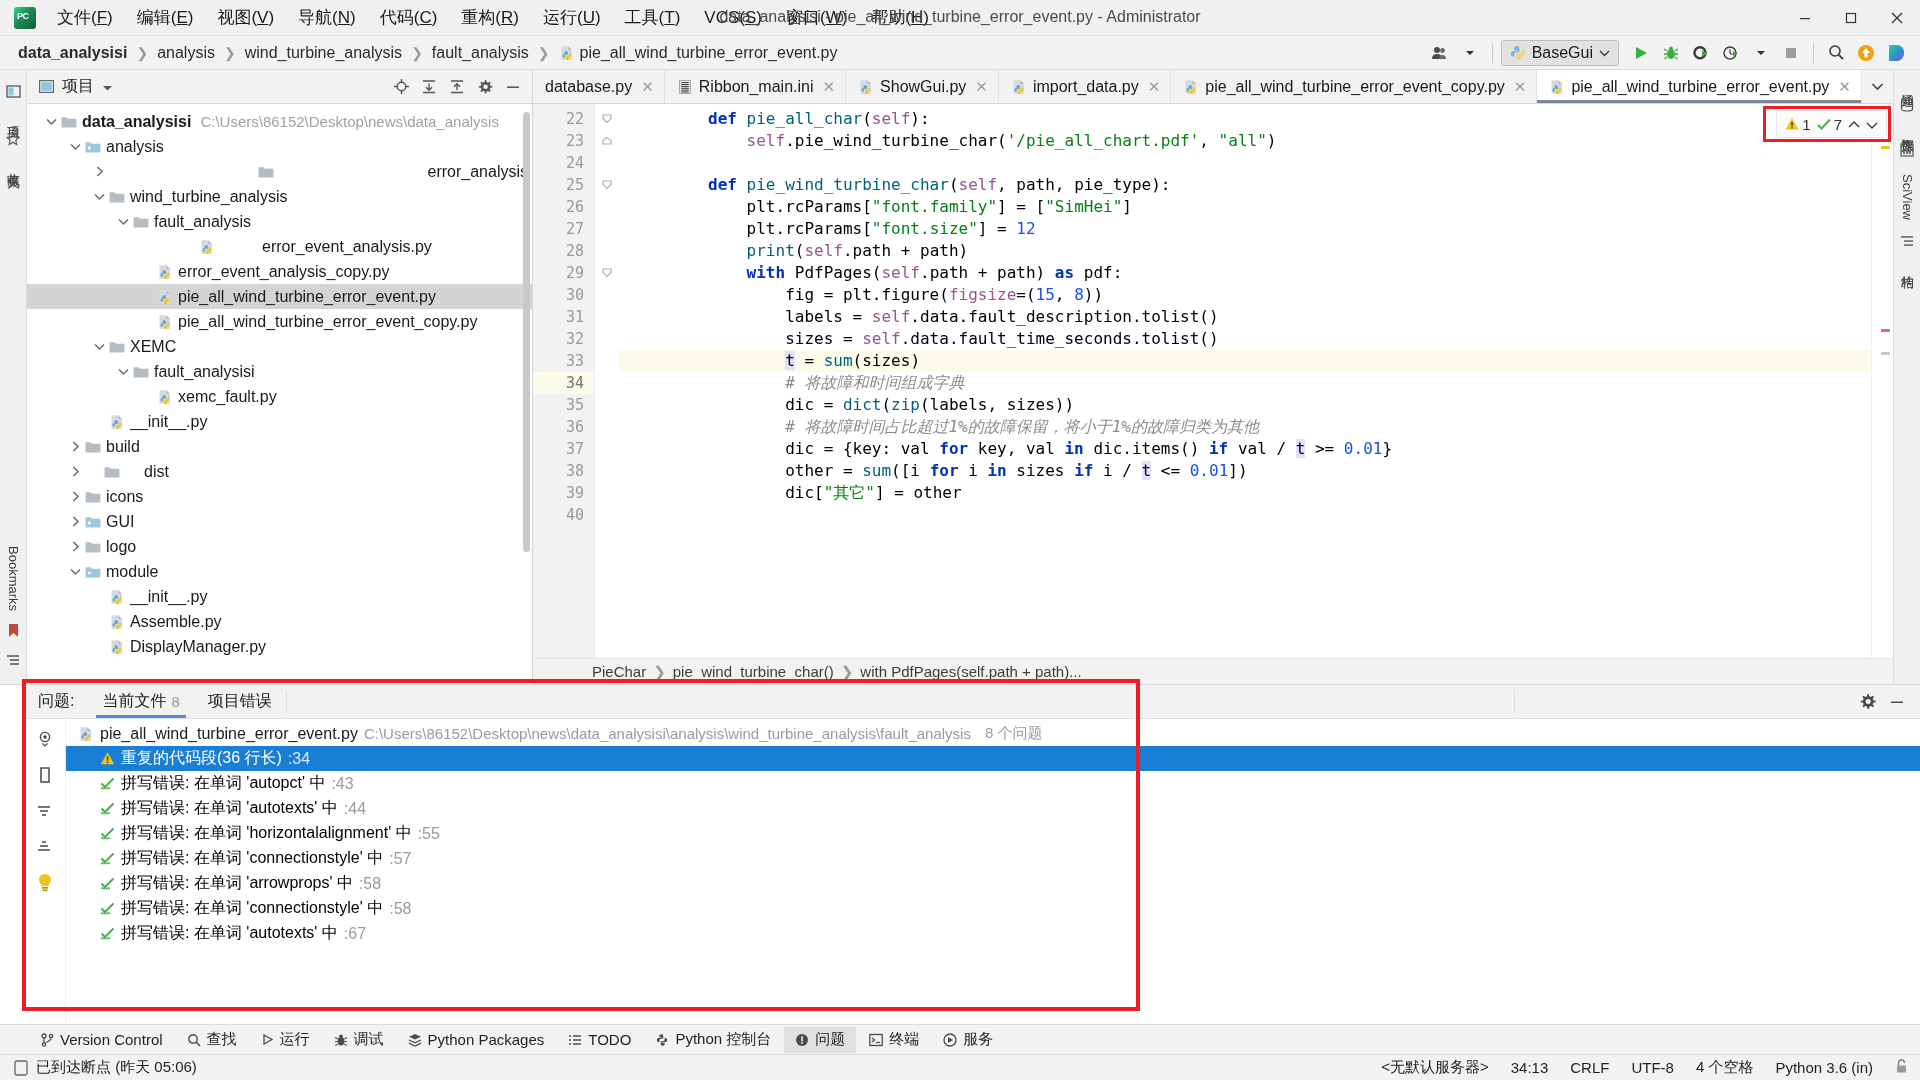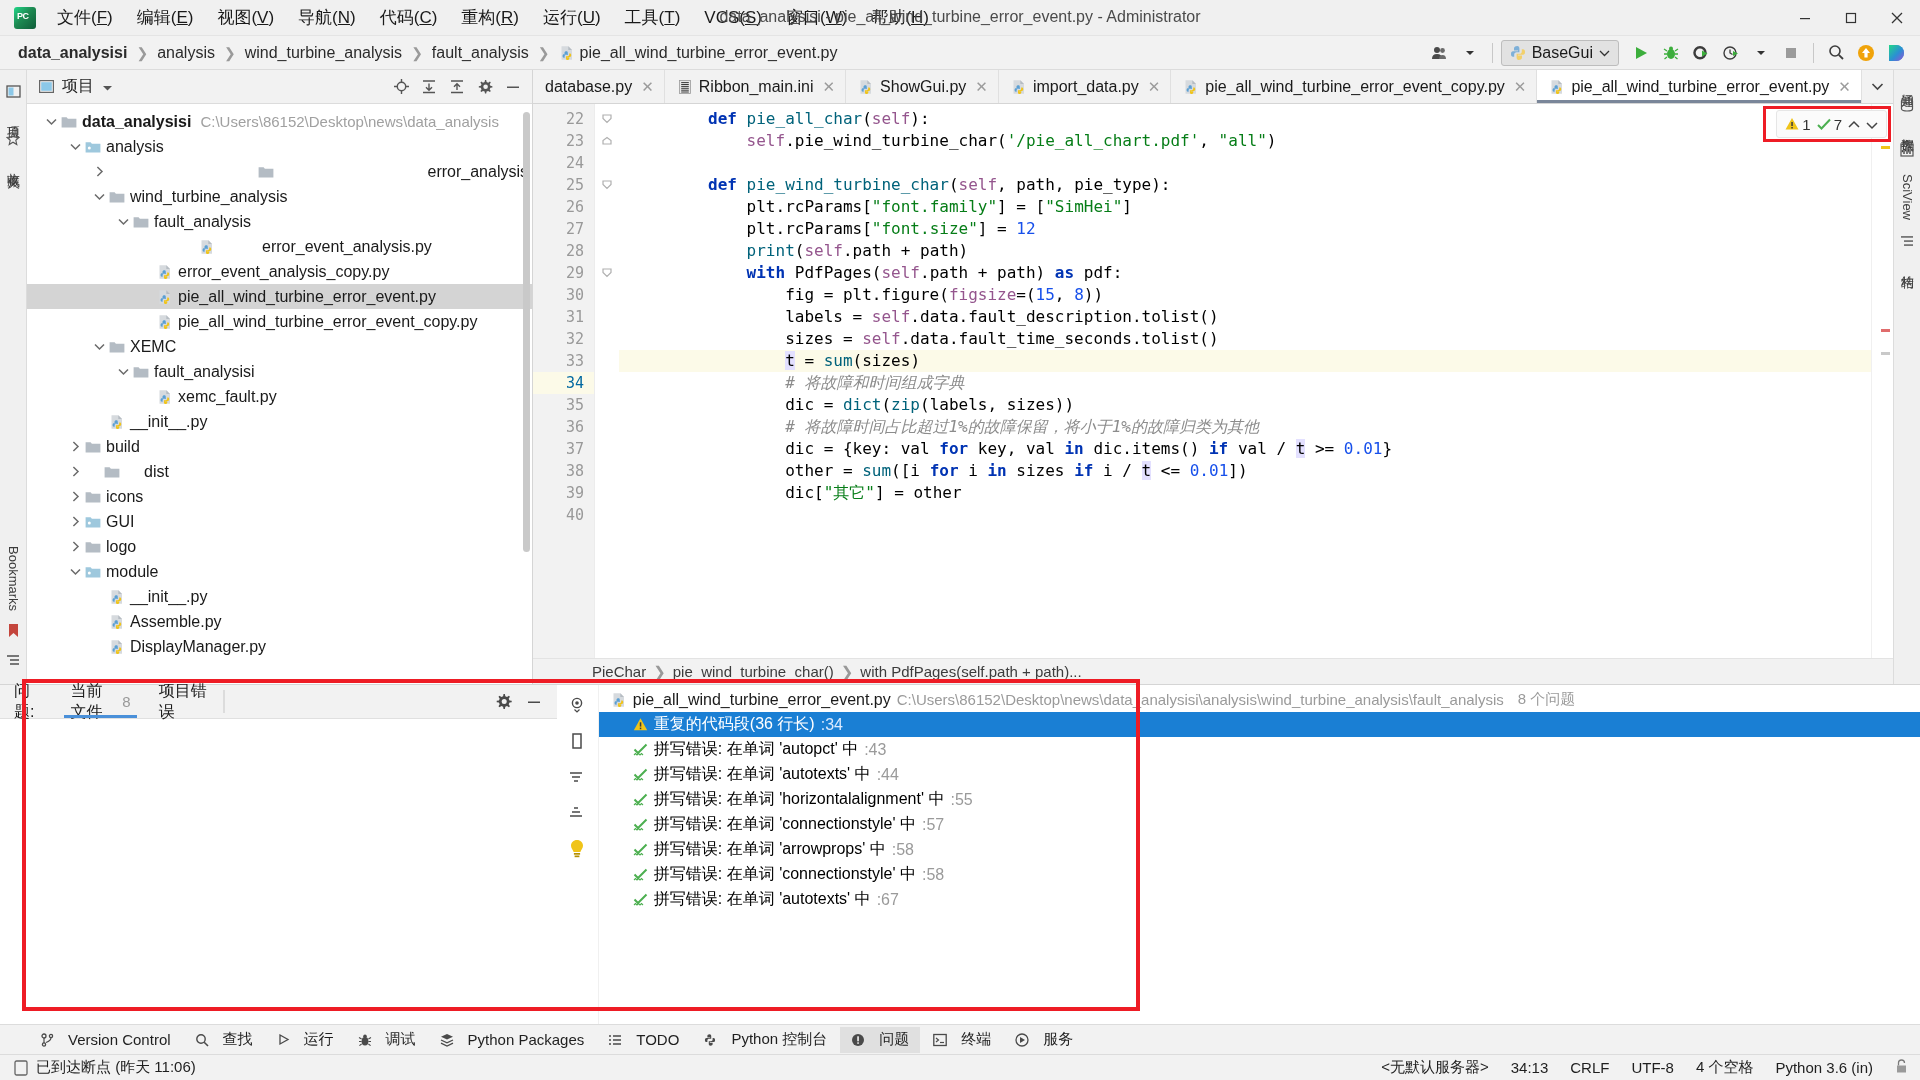--- a/index.html
+++ b/index.html
@@ -132,21 +132,21 @@
 
   .editorwrap { flex: 1; display: flex; min-height: 0; position: relative; }
   .gutter {
     width: 62px; background: #f2f2f2; flex: 0 0 62px; padding-top: 4px;
     border-right: 1px solid #ececec; text-align: right;
   }
   .gline {
     height: 22px; line-height: 22px; font-family: "DejaVu Sans Mono", monospace;
     font-size: 15px; color: #999; padding-right: 10px;
   }
-  .gline.cur { background: #fcfae8; color: #0369a1; }
+  .gline.cur { background: #fcfae8; color: #737373; }
   .foldcol { width: 24px; background: #fff; flex: 0 0 24px; padding-top: 4px; }
   .fline { height: 22px; display: flex; align-items: center; justify-content: center; }
   .code {
     flex: 1; padding-top: 4px; overflow: hidden; position: relative;
     font-family: "DejaVu Sans Mono", monospace; font-size: 16px;
   }
   .cline { height: 22px; line-height: 22px; white-space: pre; padding-left: 12px; }
   .cline.cur { background: #fcfae8; }
   .kw { color: #0033b3; font-weight: bold; }
   .fn { color: #00627a; }
@@ -186,21 +186,21 @@
     width: 27px; background: #f0f0f0; border-left: 1px solid #dcdcdc; flex: 0 0 27px;
     display: flex; flex-direction: column; align-items: center; padding-top: 6px;
   }
   .rs-label {
     writing-mode: vertical-rl; font-size: 13px; color: #3c3c3c; white-space: nowrap; padding: 8px 0;
   }
 
   
   .problems {
     height: 340px; background: #fff; border-top: 1px solid #d5d5d5; display: flex;
-    flex-direction: row; flex: 0 0 340px; position: relative;
+    flex-direction: column; flex: 0 0 340px; position: relative; padding-left: 24px;
   }
   .prob-tabs {
     height: 34px; background: #f2f2f2; display: flex; align-items: stretch;
     border-bottom: 1px solid #e0e0e0; flex: 0 0 34px;
   }
   .prob-title {
     display: flex; align-items: center; padding: 0 14px; font-size: 16px; color: #1a1a1a;
   }
   .ptab {
     display: flex; align-items: center; gap: 5px; padding: 0 14px; font-size: 16px;
@@ -236,21 +236,21 @@
     position: absolute; left: 22px; top: -6px; width: 1118px; height: 332px;
     border: 4px solid #ee1c25; pointer-events: none; z-index: 5;
   }
 
   
   .toolwin {
     height: 30px; background: #f2f2f2; border-top: 1px solid #dcdcdc; display: flex;
     align-items: center; flex: 0 0 30px; padding-left: 30px; gap: 2px;
   }
   .tw {
-    display: flex; align-items: center; gap: 14px; padding: 3px 11px; font-size: 15px; color: #1f1f1f;
+    display: flex; align-items: center; gap: 6px; padding: 3px 11px; font-size: 15px; color: #1f1f1f;
     height: 26px;
   }
   .tw.active { background: #e0e0e0; }
 
   
   .statusbar {
     height: 26px; background: #f2f2f2; border-top: 1px solid #dcdcdc; display: flex;
     align-items: center; flex: 0 0 26px; padding: 0 12px 0 14px; font-size: 15px; color: #1f1f1f;
   }
   .sb-left { display: flex; align-items: center; gap: 8px; }
@@ -1264,21 +1264,21 @@
         </span>
         <span>服务</span>
       </div>
     </div>
 
   <div class="statusbar">
     <div class="sb-left">
       <svg width="14" height="16" viewBox="0 0 14 16">
           <rect x="1" y="1" width="12" height="14" rx="1.5" fill="none" stroke="#666" stroke-width="1.3"></rect>
         </svg>
-      <span>已到达断点 (昨天 11:06)</span>
+      <span>已到达断点 (昨天 05:06)</span>
     </div>
     <div class="sb-right" id="sbright">
         <span>&lt;无默认服务器&gt;</span>
         <span>34:13</span>
         <span>CRLF</span>
         <span>UTF-8</span>
         <span>4 个空格</span>
         <span>Python 3.6 (in)</span>
         <span><svg width="13" height="15" viewBox="0 0 13 15">
             <path d="M3.5,6.5 L3.5,4 A3,3 0 0,1 9.5,4" fill="none" stroke="#7a7a7a" stroke-width="1.3"></path>

